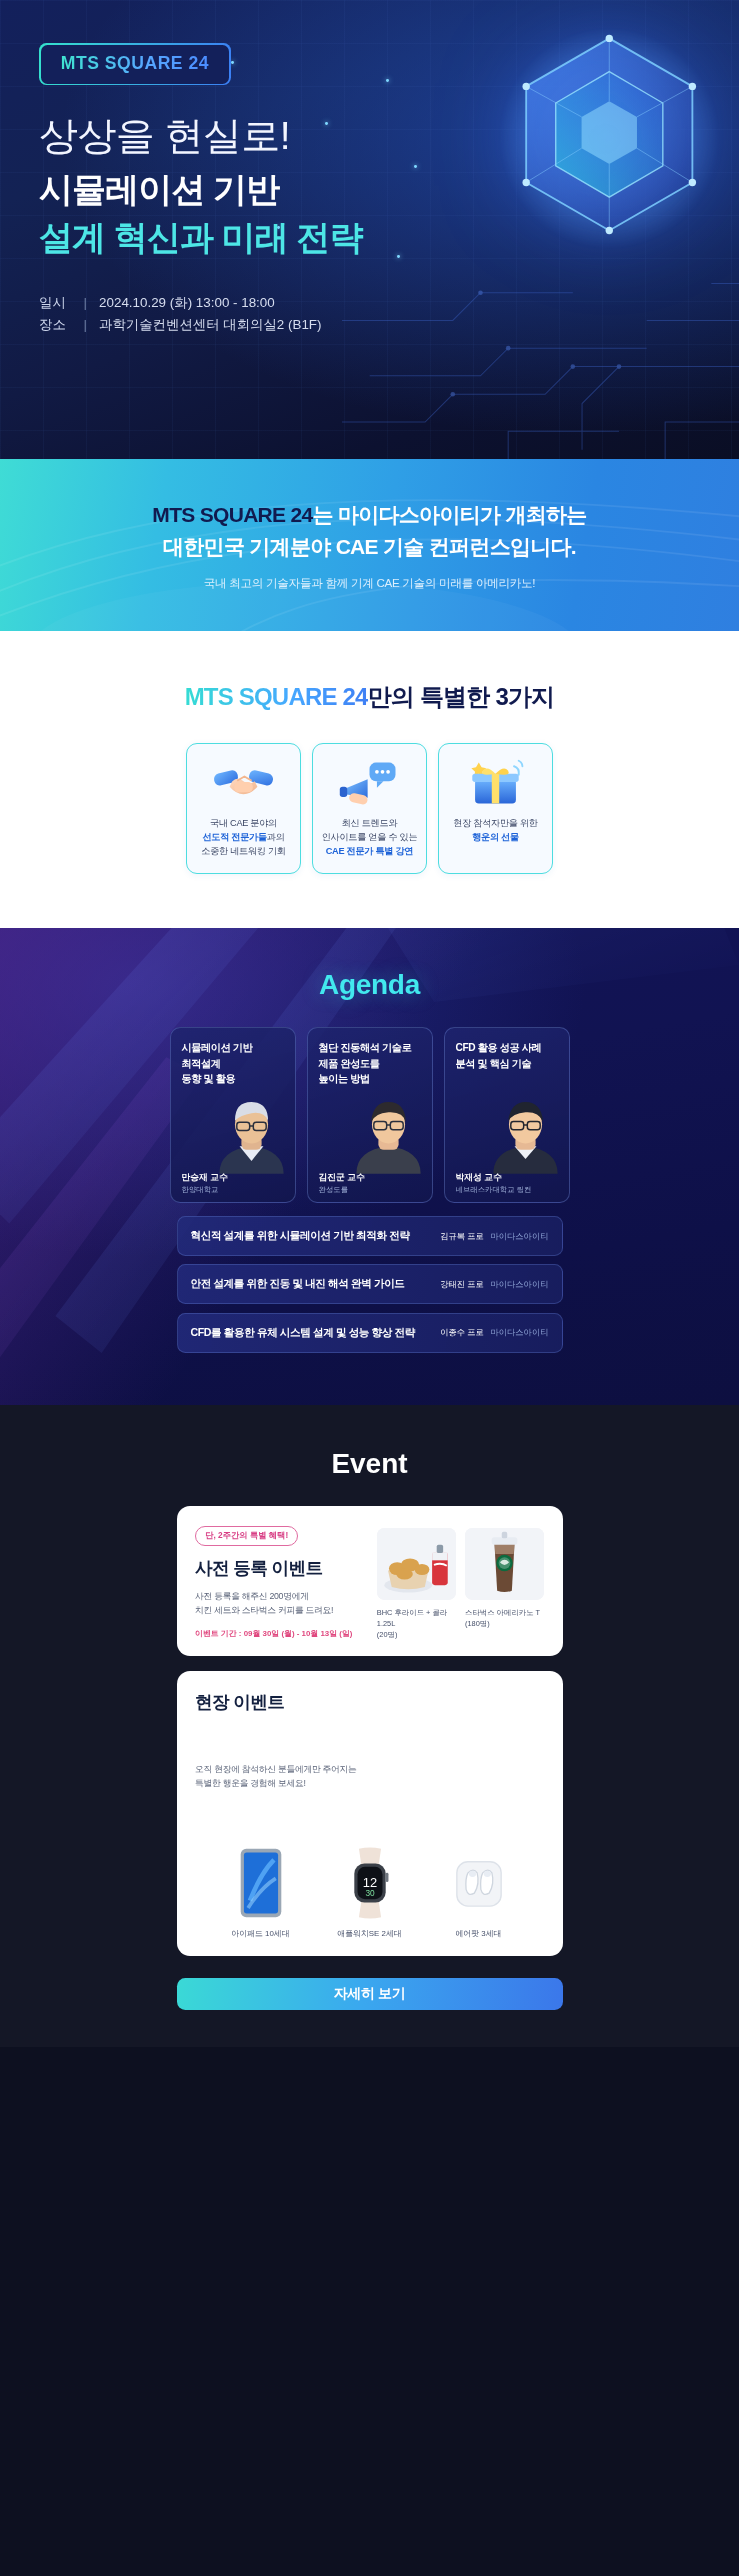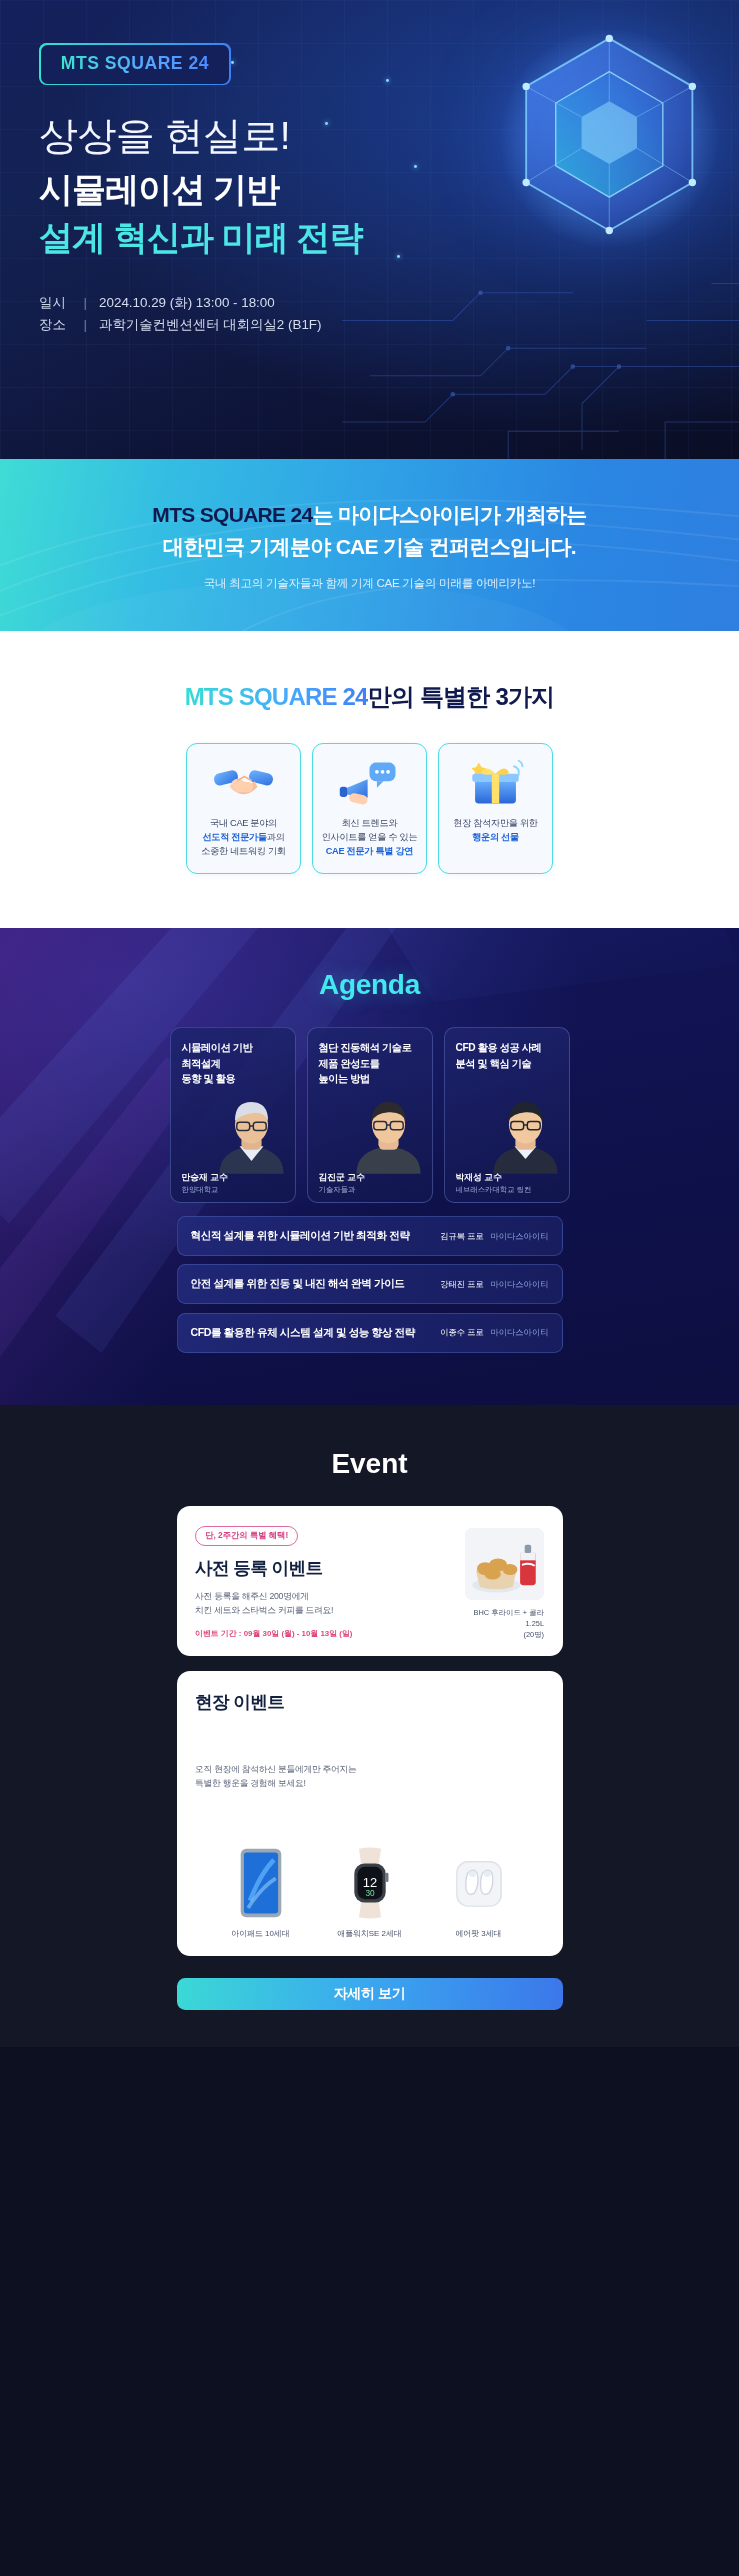--- a/index.html
+++ b/index.html
@@ -130,21 +130,21 @@
   .ecard { width:386px; margin:0 auto 15px; background:#fff; border-radius:13px; padding:18.5px 18.5px 16.6px; display:flex; }
   .ecard .left { flex:1; }
   .pill {
     display:inline-block; border:0.9px solid #e06aa0; color:#d83f85; border-radius:12px;
     font-size:8.3px; font-weight:700; padding:3.7px 9.2px; background:#fff;
   }
   .ecard h3 { margin-top:10.2px; font-size:17.6px; font-weight:800; color:#13203f; letter-spacing:-0.6px; }
   .ecard .desc { margin-top:8.3px; font-size:8.8px; line-height:14px; color:#5b6479; letter-spacing:-0.3px; }
   .ecard .period { margin-top:11px; font-size:7.9px; color:#e0487f; font-weight:600; }
   .ecard .right { display:flex; gap:9.2px; align-items:flex-start; padding-top:3.7px; }
-  .prize { width:79px; text-align:right; }
+  .prize { width:79px; text-align:left; }
   .prize .img { width:79px; height:72px; border-radius:7.4px; background:#f1f3f7; display:flex; align-items:center; justify-content:center; overflow:hidden; }
   .prize .cap { margin-top:6.5px; font-size:7.4px; line-height:11px; color:#46506a; }
 
   .ecard2 { flex-direction:column;gap:40px; }
   .ecard2 h3 { margin-top:0; }
   .ecard2 .row2 { display:flex; gap:13px; justify-content:center; margin-top:15px; }
   .p2 { width:96px; text-align:center; }
   .p2 .img { width:96px; height:76px; display:flex; align-items:center; justify-content:center; }
   .p2 .cap { margin-top:7.4px; font-size:7.9px; color:#46506a; }
 
@@ -403,21 +403,21 @@
       <svg class="photo" viewBox="0 0 86 92">
         <path d="M8 92 q0 -26 35 -30 q35 4 35 30 z" fill="#3a3f4c"></path>
         <rect x="32" y="50" width="22" height="16" rx="6" fill="#e7b994"></rect>
         <ellipse cx="43" cy="38" rx="18" ry="21" fill="#f0c79d"></ellipse>
         <path d="M24 36 q2 -22 19 -22 q18 0 19 22 q-3 -12 -19 -11 q-15 1 -19 11 z" fill="#2d2a2e"></path>
         <rect x="27" y="35" width="14" height="9" rx="3" fill="none" stroke="#2a2f3d" stroke-width="1.6"></rect>
         <rect x="45" y="35" width="14" height="9" rx="3" fill="none" stroke="#2a2f3d" stroke-width="1.6"></rect>
         <path d="M41 39 h4" stroke="#2a2f3d" stroke-width="1.6"></path>
       </svg>
       <div class="nm">김진군 교수</div>
-      <div class="af">기술자들과</div>
+      <div class="af">완성도를</div>
     </div>
 
     <div class="spk">
       <div class="t">
         <span>CFD 활용 성공 사례</span><br>
         <span>분석 및 핵심 기술</span>
       </div>
       <svg class="photo" viewBox="0 0 86 92">
         <path d="M8 92 q0 -26 35 -30 q35 4 35 30 z" fill="#262c3e"></path>
         <path d="M31 62 h24 l-12 14 z" fill="#eef1f7"></path>
@@ -488,20 +488,38 @@
             <path d="M62 40 q8 -3 14 1" stroke="#fff" stroke-width="2" fill="none"></path>
             <rect x="65" y="18" width="7" height="9" rx="2" fill="#8c9aa8"></rect>
           </svg>
         </div>
         <div class="cap">
           <span>BHC 후라이드 + 콜라 1.25L</span><br>
           <span>(20명)</span>
         </div>
       </div>
 
+      <div class="prize">
+        <div class="img">
+          <svg viewBox="0 0 86 78" width="79" height="72">
+            <rect width="86" height="78" fill="#f2f4f8"></rect>
+            <path d="M32 16 h22 l-3 52 q-8 3 -16 0 z" fill="#6b4a35"></path>
+            <path d="M32 16 h22 l-1 12 h-20 z" fill="#caa98f" opacity=".55"></path>
+            <rect x="29" y="10" width="28" height="8" rx="3" fill="#e8ecf2"></rect>
+            <rect x="40" y="4" width="6" height="7" rx="2" fill="#cdd4de"></rect>
+            <circle cx="43" cy="38" r="9" fill="#0b6b3f"></circle>
+            <circle cx="43" cy="38" r="6.4" fill="#fff" opacity=".25"></circle>
+            <path d="M38 37 q5 -5 10 0 q-5 6 -10 0z" fill="#fff" opacity=".8"></path>
+          </svg>
+        </div>
+        <div class="cap">
+          <span>스타벅스 아메리카노 T</span><br>
+          <span>(180명)</span>
+        </div>
+      </div>
 
     </div>
   </div>
 
   <div class="ecard ecard2">
     <h3>현장 이벤트</h3>
     <div class="desc">
       <span>오직 현장에 참석하신 분들에게만 주어지는</span><br>
       <span>특별한 행운을 경험해 보세요!</span>
     </div>

